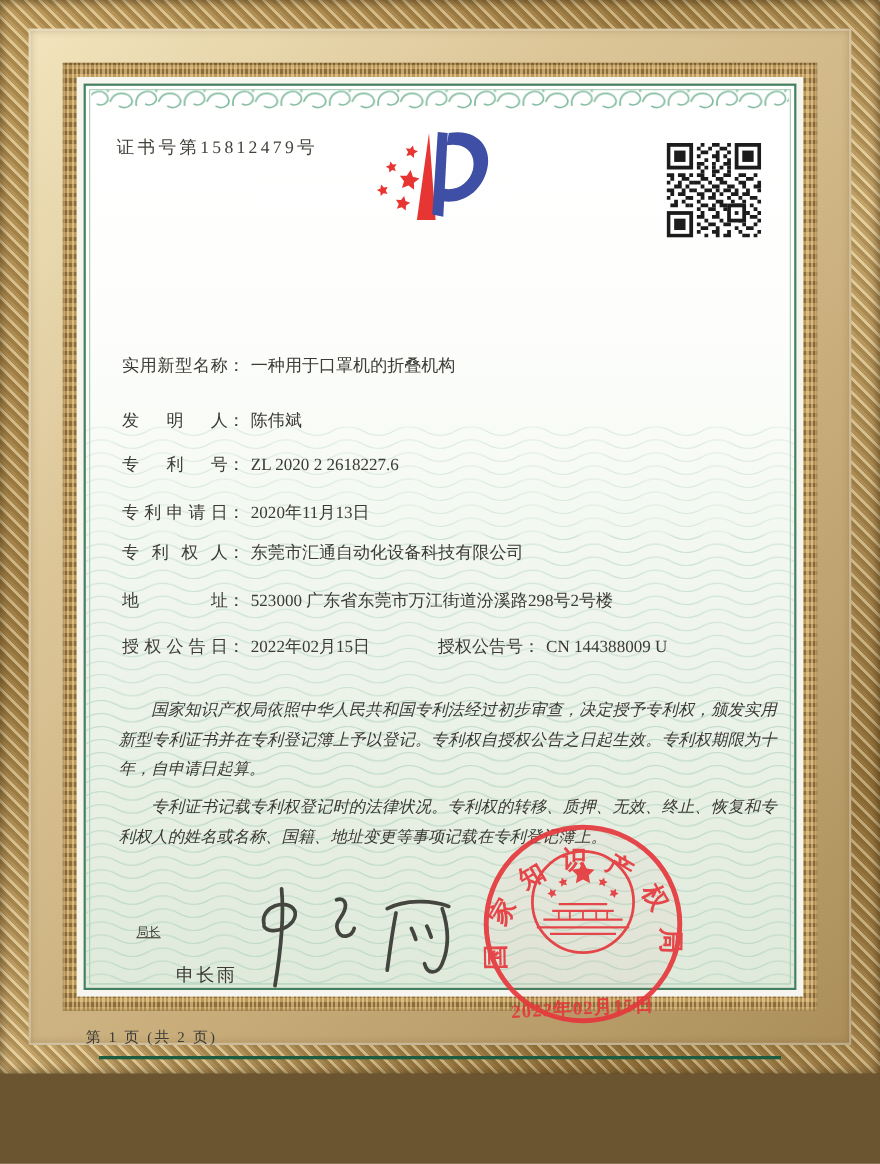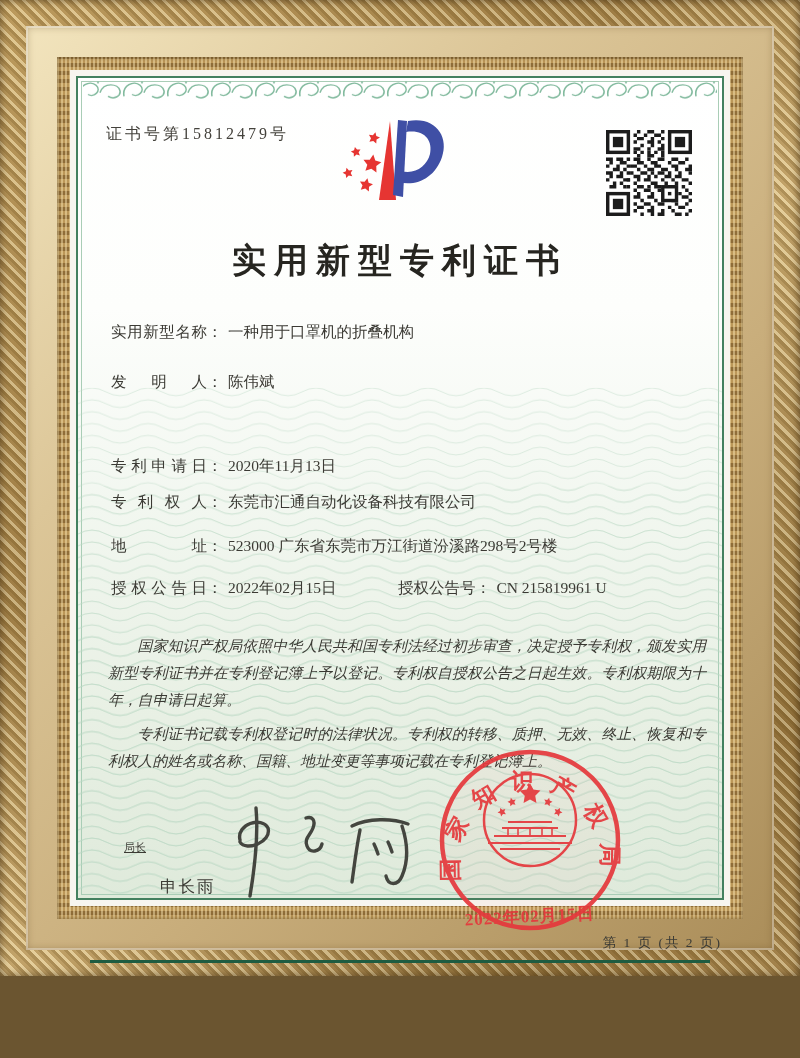--- a/index.html
+++ b/index.html
@@ -45,21 +45,21 @@
 
   .paras{top:538px;left:30px;width:598px;font-size:14.8px;line-height:1.82;color:#3a3933;
          font-style:italic;margin-top:17px;}
   .paras p{margin:0 0 7px 0;text-indent:2em;text-align:justify;}
 
   .signer-title{top:762px;left:46px;font-size:11px;color:#3b3a34;font-family:"Liberation Sans","DejaVu Sans",sans-serif;text-decoration:underline;}
   .signer-name{top:798px;left:46px;font-size:16.5px;color:#3b3a34;letter-spacing:2px;font-family:"Liberation Sans","DejaVu Sans",sans-serif;margin-left:36px;}
   .signature{top:718px;left:128px;}
   .seal{top:668px;left:348px;}
 
-  .footer-text{top:856px;left:0;width:100%;text-align:right;font-size:13.5px;letter-spacing:2px;color:#3a3a35;font-family:Liberation Serif, serif;}
+  .footer-text{top:856px;left:0;width:100%;text-align:left;font-size:13.5px;letter-spacing:2px;color:#3a3a35;font-family:Liberation Serif, serif;}
   .footer-line{top:882px;left:12px;right:12px;height:3px;background:#1e5c41;}
 </style>
 </head>
 <body>
 
 <div class="page">
  <div class="frame-outer">
   <div class="frame-bevel">
    <div class="frame-inner">
     <div class="mat">
@@ -117,41 +117,43 @@
           <path d="M9,0h1v1h-1zM12,0h2v1h-2zM16,0h1v1h-1zM8,1h1v1h-1zM11,1h1v1h-1zM14,1h2v1h-2zM9,2h2v1h-2zM13,2h1v1h-1zM16,2h1v1h-1zM8,3h1v1h-1zM12,3h2v1h-2zM15,3h1v1h-1zM10,4h1v1h-1zM13,4h1v1h-1zM16,4h1v1h-1zM8,5h2v1h-2zM12,5h1v1h-1zM15,5h2v1h-2zM9,7h1v1h-1zM12,7h2v1h-2zM16,7h1v1h-1z"></path>
           <path d="M0,8h2v1h-2zM3,8h2v1h-2zM8,8h2v1h-2zM12,8h1v1h-1zM15,8h2v1h-2zM19,8h2v1h-2zM23,8h1v1h-1zM1,9h1v1h-1zM4,9h2v1h-2zM9,9h2v1h-2zM13,9h2v1h-2zM18,9h1v1h-1zM21,9h2v1h-2zM0,10h1v1h-1zM3,10h1v1h-1zM7,10h2v1h-2zM11,10h1v1h-1zM14,10h2v1h-2zM19,10h2v1h-2zM24,10h1v1h-1zM2,11h2v1h-2zM5,11h1v1h-1zM9,11h1v1h-1zM12,11h2v1h-2zM16,11h2v1h-2zM20,11h1v1h-1zM23,11h2v1h-2z"></path>
           <path d="M0,12h2v1h-2zM4,12h1v1h-1zM7,12h1v1h-1zM10,12h2v1h-2zM13,12h1v1h-1zM15,12h2v1h-2zM18,12h1v1h-1zM21,12h1v1h-1zM24,12h1v1h-1zM1,13h1v1h-1zM3,13h2v1h-2zM8,13h2v1h-2zM12,13h1v1h-1zM14,13h1v1h-1zM17,13h2v1h-2zM20,13h2v1h-2zM0,14h1v1h-1zM5,14h2v1h-2zM9,14h1v1h-1zM11,14h2v1h-2zM16,14h1v1h-1zM19,14h1v1h-1zM22,14h2v1h-2zM2,15h1v1h-1zM4,15h1v1h-1zM8,15h1v1h-1zM13,15h2v1h-2zM17,15h1v1h-1zM20,15h1v1h-1zM24,15h1v1h-1zM1,16h2v1h-2zM5,16h1v1h-1zM9,16h2v1h-2zM12,16h1v1h-1zM14,16h2v1h-2zM18,16h2v1h-2zM22,16h1v1h-1z"></path>
           <path d="M8,17h1v1h-1zM11,17h2v1h-2zM15,17h1v1h-1zM19,17h1v1h-1zM23,17h1v1h-1zM9,18h1v1h-1zM13,18h1v1h-1zM21,18h1v1h-1zM24,18h1v1h-1zM8,19h2v1h-2zM12,19h2v1h-2zM17,19h1v1h-1zM22,19h2v1h-2zM10,20h1v1h-1zM14,20h1v1h-1zM19,20h1v1h-1zM24,20h1v1h-1zM8,21h1v1h-1zM11,21h2v1h-2zM15,21h2v1h-2zM20,21h1v1h-1zM23,21h1v1h-1zM9,22h2v1h-2zM13,22h1v1h-1zM18,22h1v1h-1zM21,22h2v1h-2zM8,23h1v1h-1zM12,23h2v1h-2zM16,23h1v1h-1zM19,23h1v1h-1zM24,23h1v1h-1zM10,24h1v1h-1zM13,24h1v1h-1zM15,24h2v1h-2zM20,24h2v1h-2zM23,24h1v1h-1z"></path>
           <rect x="16" y="16" width="5" height="5"></rect>
                   <rect x="17" y="17" width="3" height="3" fill="#fff"></rect>
                   <rect x="18" y="18" width="1" height="1"></rect>
         </g>
       </svg>
 
-      <div class="abs title">实用新型专利证书</div>
 
       <div class="abs field" style="top:294px">
         <span class="lab">发明人</span><span class="col">：</span><span>陈伟斌</span>
       </div>
       <div class="abs field" style="top:244px">
         <span class="lab">实用新型名称</span><span class="col">：</span><span>一种用于口罩机的折叠机构</span>
       </div>
+      <div class="abs field" style="top:334px">
+        <span class="lab">专利号</span><span class="col">：</span><span>ZL 2020 2 2618227.6</span>
+      </div>
       <div class="abs field" style="top:378px">
         <span class="lab">专利申请日</span><span class="col">：</span><span>2020年11月13日</span>
       </div>
       <div class="abs field" style="top:414px">
         <span class="lab">专利权人</span><span class="col">：</span><span>东莞市汇通自动化设备科技有限公司</span>
       </div>
       <div class="abs field" style="top:458px">
         <span class="lab">地址</span><span class="col">：</span><span>523000 广东省东莞市万江街道汾溪路298号2号楼</span>
       </div>
 
       <div class="abs field grant" style="top:500px">
         <span><span class="lab">授权公告日</span><span class="col">：</span><span>2022年02月15日</span></span>
-        <span class="g2"><span>授权公告号</span><span class="col">：</span><span>CN 215819961 U</span></span>
+        <span class="g2"><span>授权公告号</span><span class="col">：</span><span>CN 144388009 U</span></span>
       </div>
 
       <div class="abs paras">
         <p>国家知识产权局依照中华人民共和国专利法经过初步审查，决定授予专利权，颁发实用新型专利证书并在专利登记簿上予以登记。专利权自授权公告之日起生效。专利权期限为十年，自申请日起算。</p>
         <p>专利证书记载专利权登记时的法律状况。专利权的转移、质押、无效、终止、恢复和专利权人的姓名或名称、国籍、地址变更等事项记载在专利登记簿上。</p>
       </div>
 
       <div class="abs signer-title">局长</div>
       <div class="abs signer-name">申长雨</div>
 

